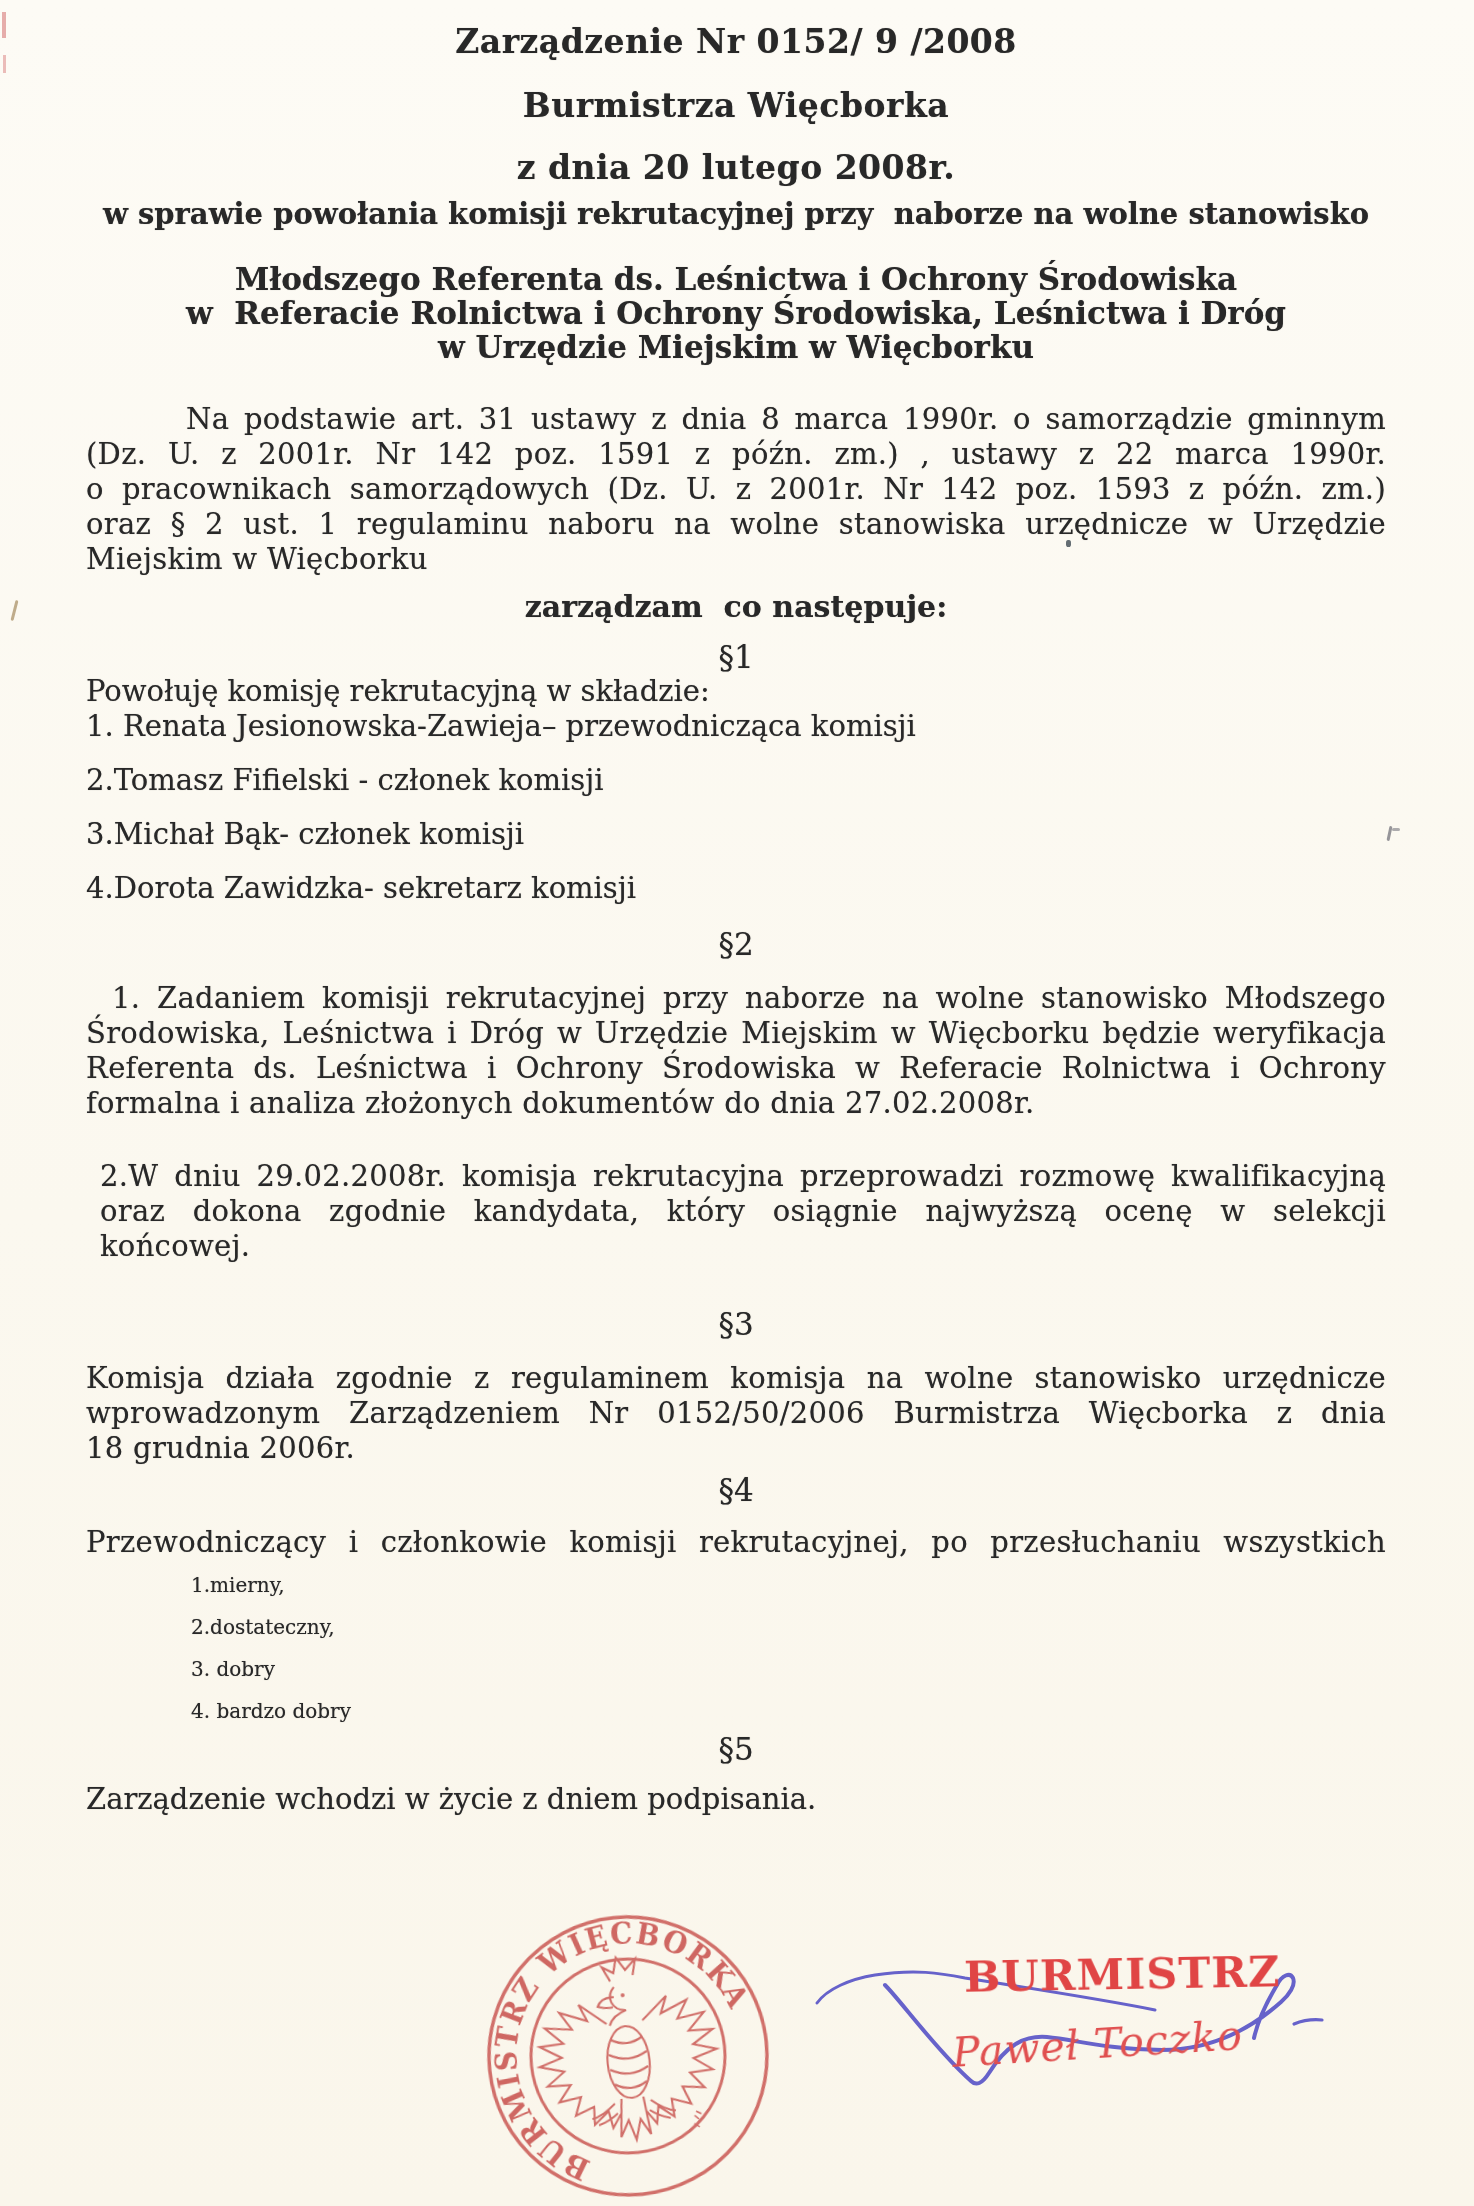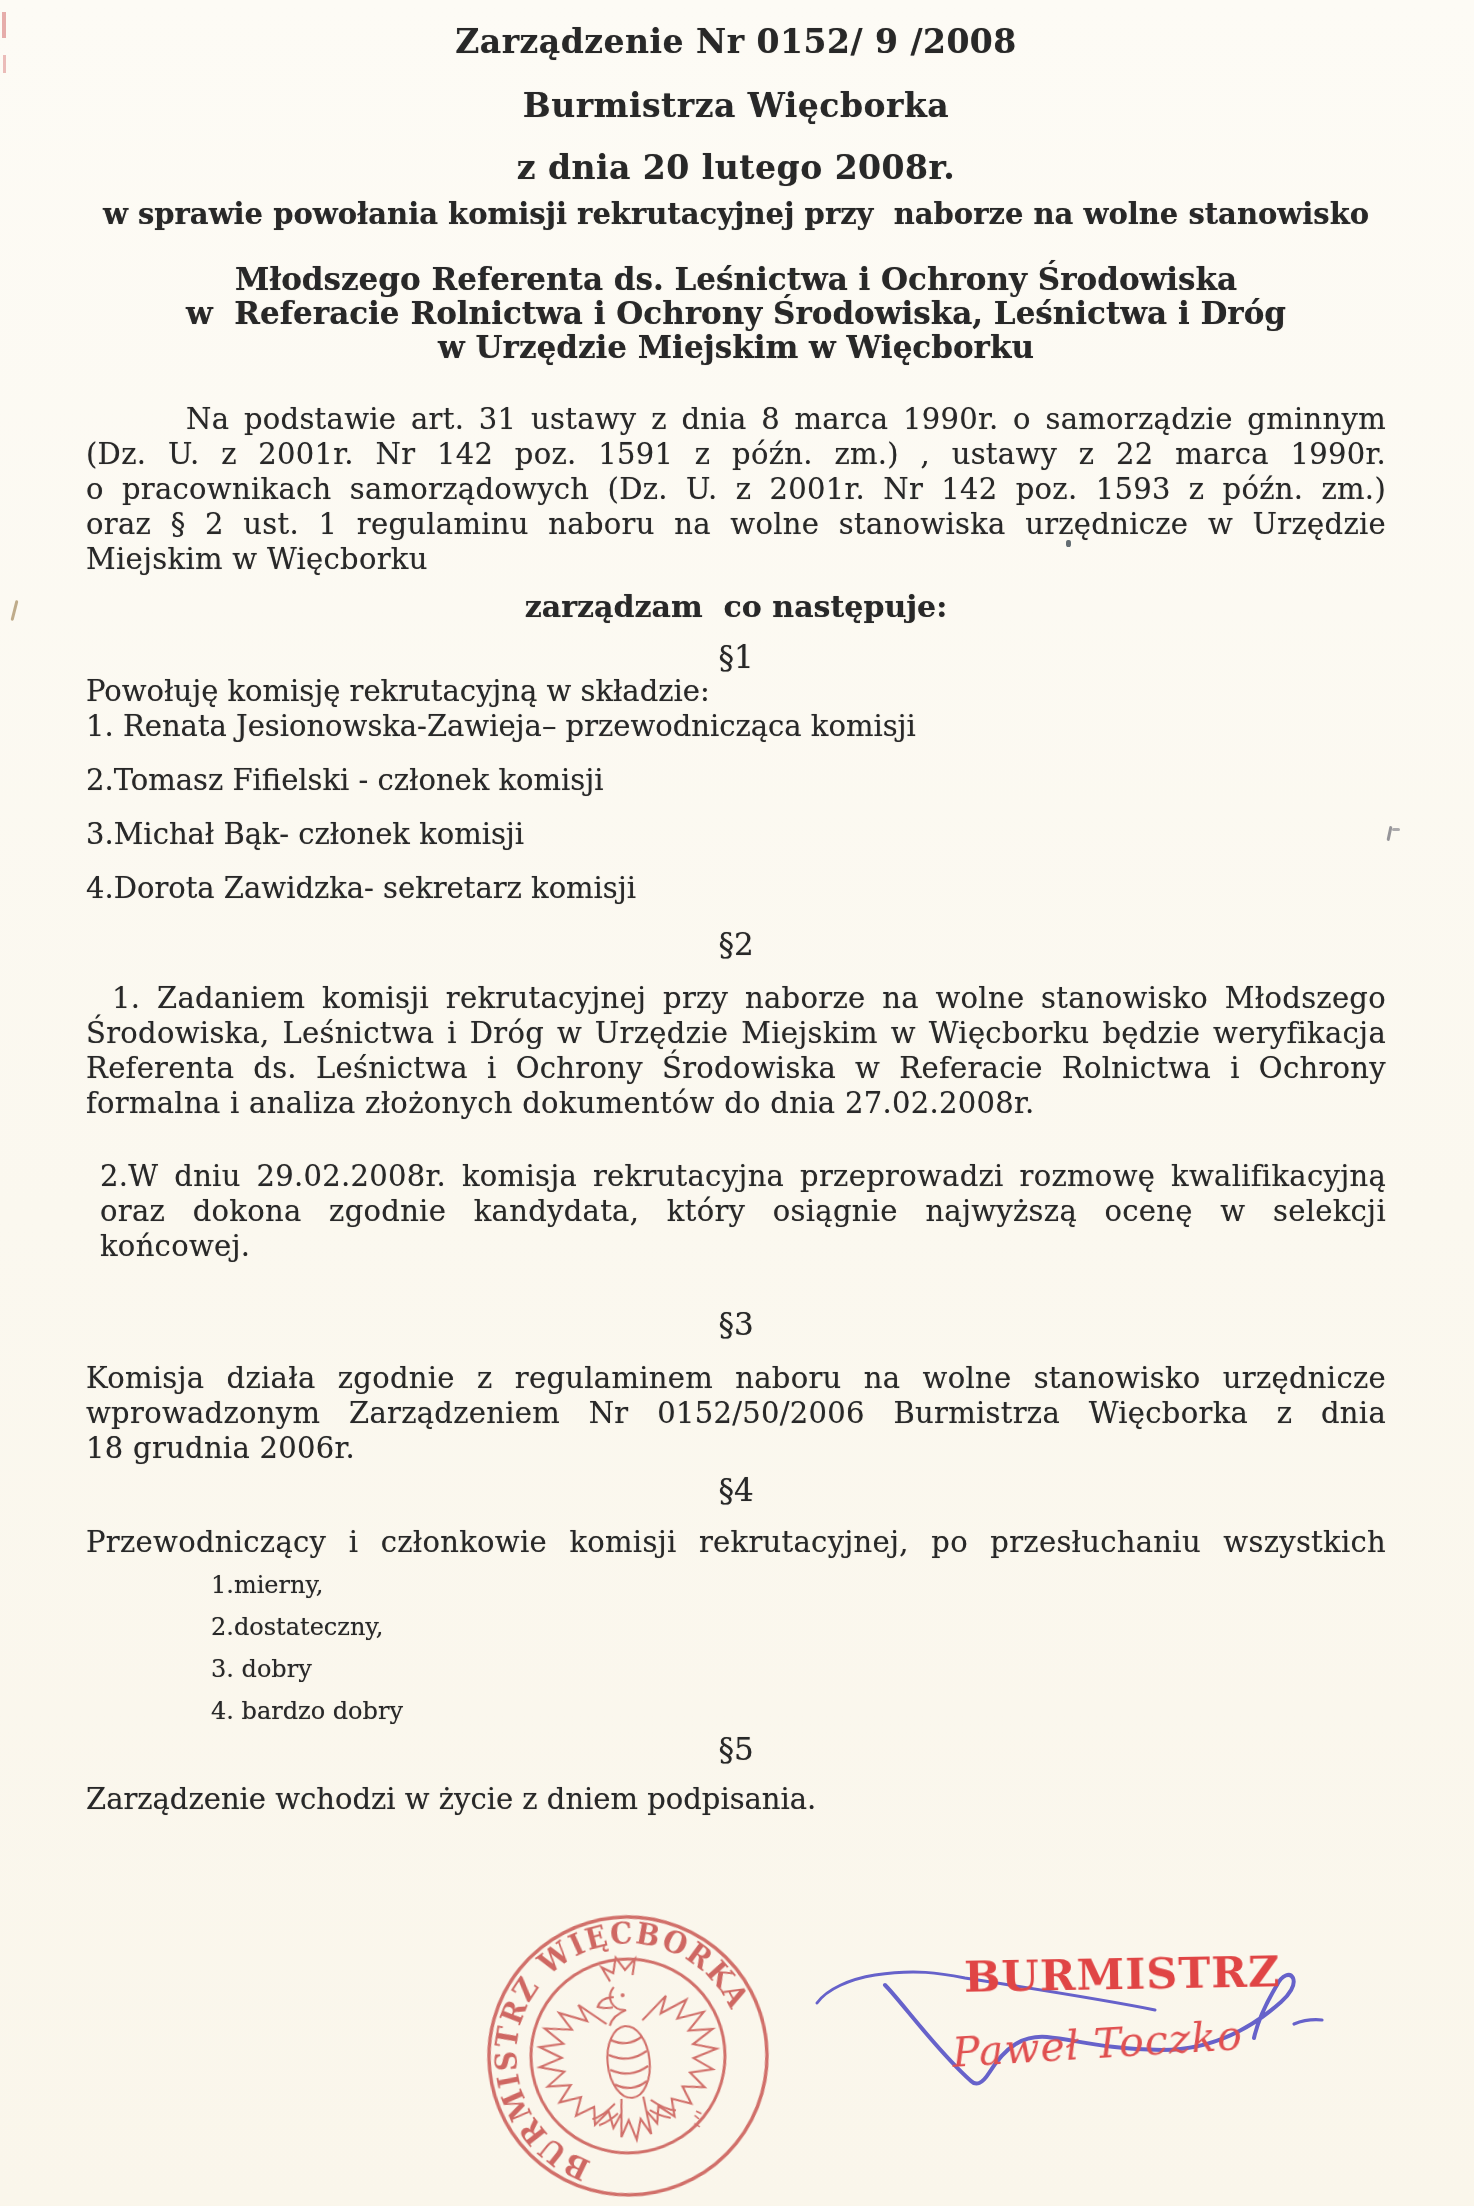--- a/index.html
+++ b/index.html
@@ -27,21 +27,21 @@
   .ordain { margin-top:11px; font-size:30px; font-weight:bold; line-height:38px; }
   .mark { font-size:31px; line-height:34px; text-align:center; }
   .m1 { margin-top:14px; } .m2 { margin-top:21px; } .m3 { margin-top:43px; }
   .m4 { margin-top:7px; }  .m5 { margin-top:3px; }
   .intro { font-size:29px; line-height:35px; }
   .members { }
   .member { font-size:29px; line-height:35px; }
   .member + .member { margin-top:19px; }
   .gap20 { margin-top:20px; } .gap38 { margin-top:38px; } .gap18 { margin-top:18px; }
   .scale-list { margin-top:8px; padding-left:105px; }
-  .scale-item { font-size:24px; line-height:35px;margin-left:20px; }
+  .scale-item { font-size:20px; line-height:35px; }
   .scale-item + .scale-item { margin-top:7px; }
   .final { margin-top:16px; font-size:29px; line-height:35px; }
 
   
   .stamp-round {
     position:absolute; left:482px; top:1910px; width:292px; height:292px;
     transform:rotate(-6deg); opacity:0.92; filter:blur(0.3px);
   }
   .mayor-title {
     position:absolute; left:964px; top:1949px;
@@ -104,21 +104,21 @@
     <div class="body-line">Środowiska, Leśnictwa i Dróg w Urzędzie Miejskim w Więcborku będzie weryfikacja</div>
     <div class="body-line">Referenta ds. Leśnictwa i Ochrony Środowiska w Referacie Rolnictwa i Ochrony</div>
     <div class="body-line last-line">formalna i analiza złożonych dokumentów  do dnia 27.02.2008r.</div>
     <div class="gap38"></div>
     <div class="body-line pad14">2.W dniu 29.02.2008r. komisja rekrutacyjna przeprowadzi rozmowę kwalifikacyjną</div>
     <div class="body-line pad14">oraz dokona zgodnie kandydata, który osiągnie najwyższą ocenę w selekcji</div>
     <div class="body-line pad14 last-line">końcowej.</div>
 
     <div class="mark m3">§3</div>
     <div class="gap20"></div>
-    <div class="body-line">Komisja działa zgodnie z regulaminem naboru na wolne stanowisko urzędnicze</div>
+    <div class="body-line">Komisja działa zgodnie z regulaminem komisja na wolne stanowisko urzędnicze</div>
     <div class="body-line">wprowadzonym Zarządzeniem Nr 0152/50/2006 Burmistrza Więcborka z dnia</div>
     <div class="body-line last-line">18 grudnia 2006r.</div>
 
     <div class="mark m4">§4</div>
     <div class="gap18"></div>
     <div class="body-line">Przewodniczący i członkowie komisji rekrutacyjnej, po przesłuchaniu wszystkich</div>
     <div class="scale-list">
       <div class="scale-item">1.mierny,</div>
       <div class="scale-item">2.dostateczny,</div>
       <div class="scale-item">3. dobry</div>

